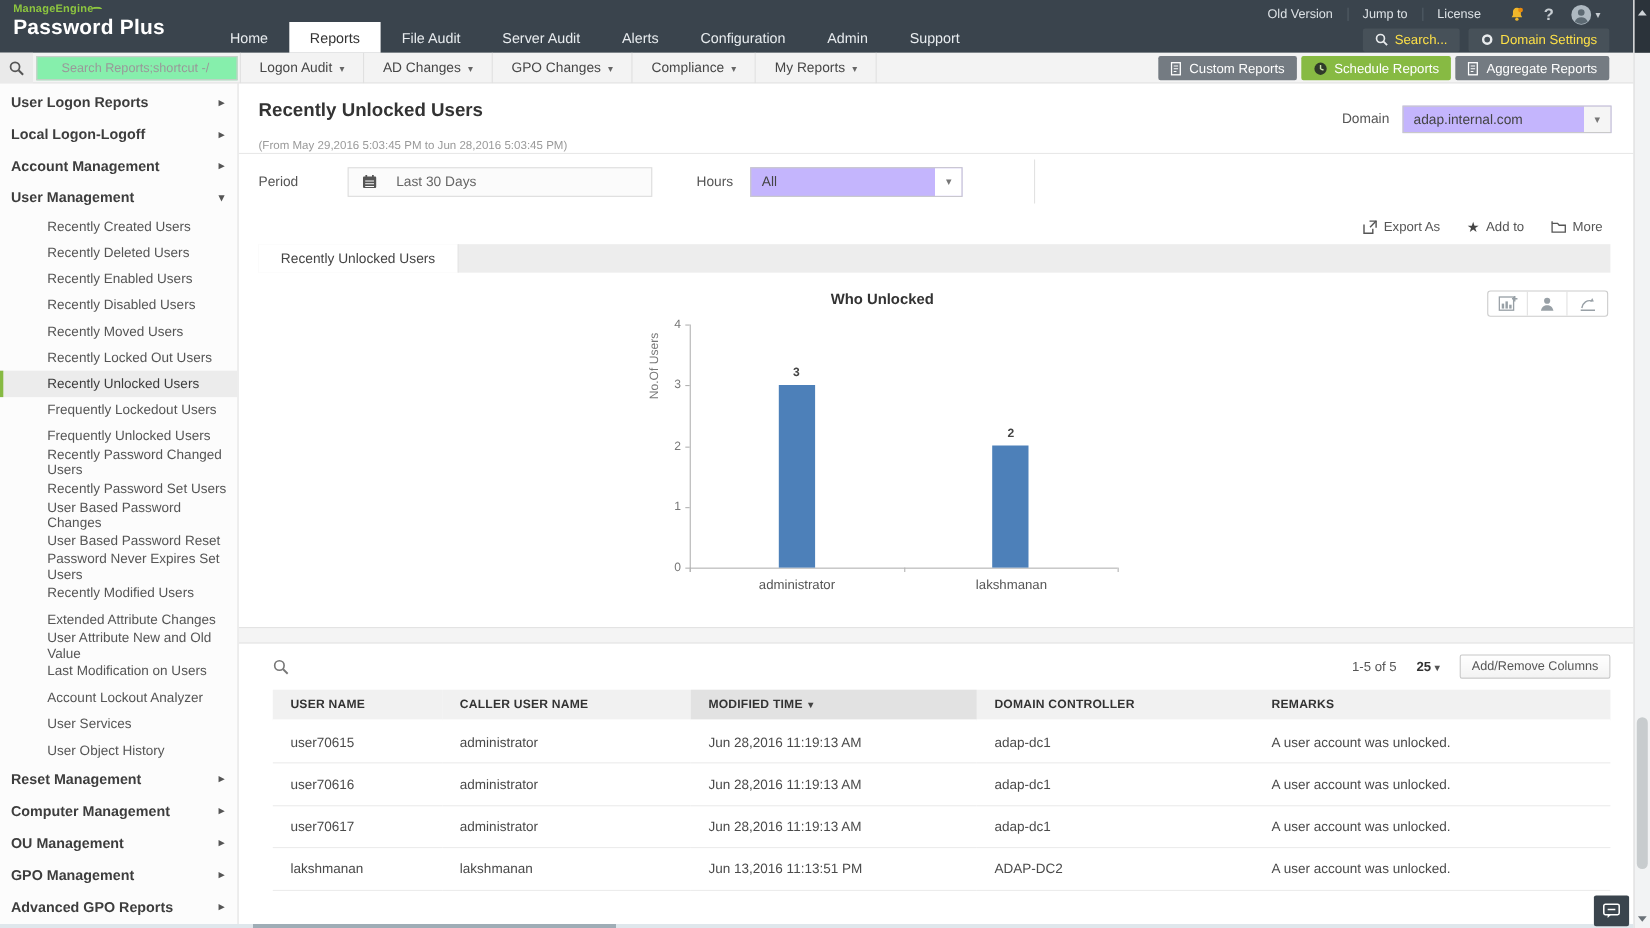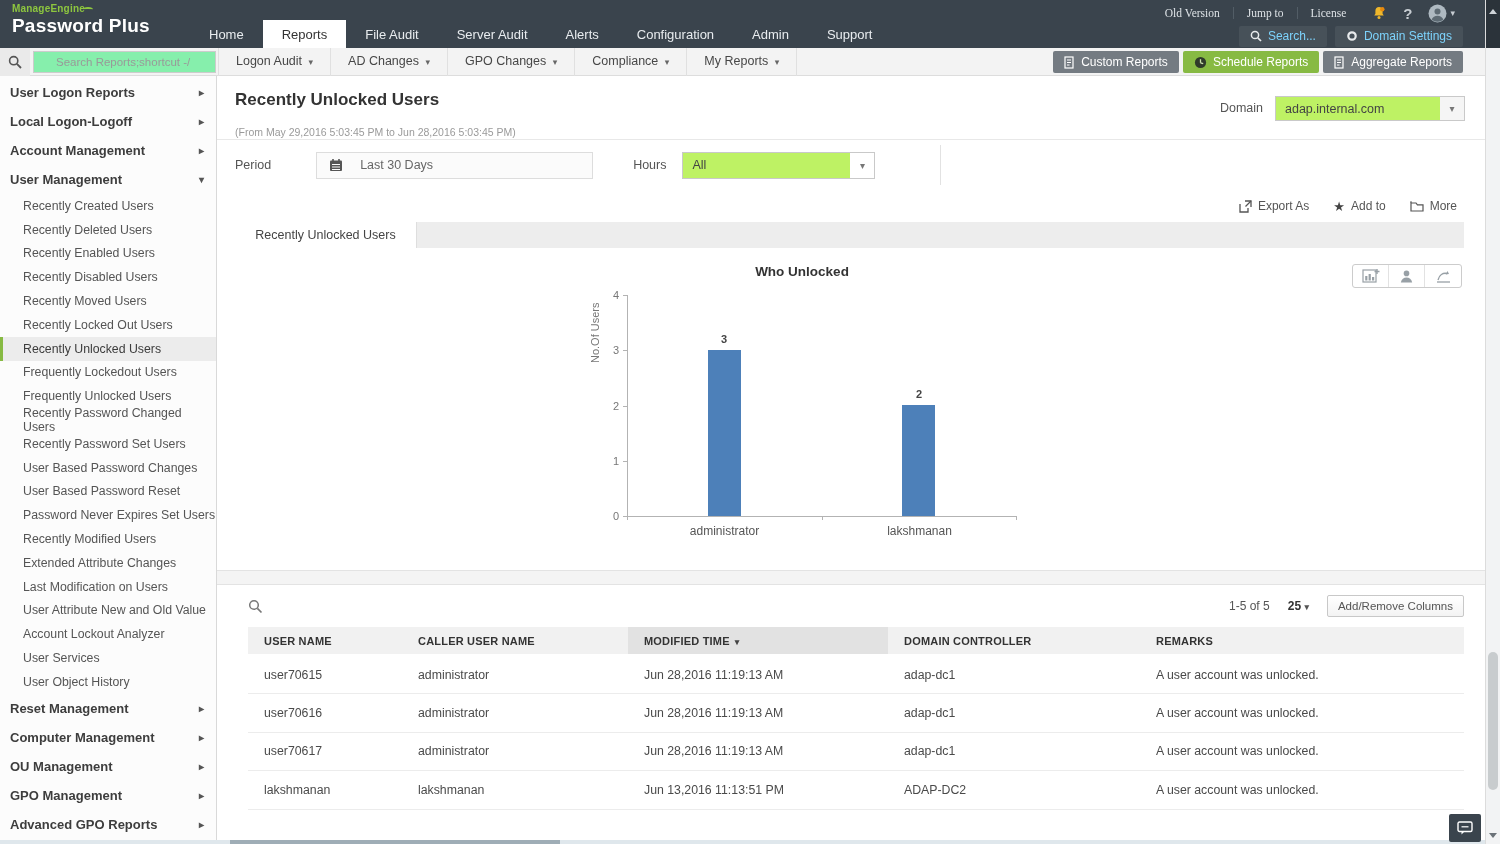--- a/index.html
+++ b/index.html
@@ -9,57 +9,57 @@
   
   .hdr { position:absolute; left:0; top:0; width:1485px; height:48px; background:#3a444d; }
   .brand { position:absolute; left:12px; top:3px; }
   .brand .me { color:#8dc63f; font-size:10px; font-weight:bold; letter-spacing:.2px; }
   .brand .me .sw { display:inline-block; width:10px; height:5px; border-top:2px solid #8dc63f; border-radius:50% 50% 0 0; margin-left:-2px; }
   .brand .prod { color:#fff; font-size:19px; font-weight:bold; margin-top:1px; letter-spacing:.2px; }
   .mainnav { position:absolute; left:190px; bottom:0; display:flex; align-items:flex-end; height:28px; }
   .mainnav .tab { color:#e8ecef; font-size:13px; padding:5px 19px 7px; cursor:pointer; height:26px; }
   .mainnav .tab.active { background:#fff; color:#333; height:28px; padding-top:7px; }
   .util { position:absolute; right:30px; top:3px; display:flex; align-items:center; height:20px; }
-  .util .lnk { color:#dde2e6; font-size:11.5px; padding:0 13px; border-right:1px solid #525d66; cursor:pointer;font-family:Liberation Serif, serif; }
+  .util .lnk { color:#dde2e6; font-size:11.5px; padding:0 13px; border-right:1px solid #525d66; cursor:pointer; }
   .util .lnk:last-of-type { border-right:none; }
   .util .ico { margin-left:12px; cursor:pointer; display:flex; align-items:center; }
   .util .help { color:#c7cdd2; font-size:15px; font-weight:bold; padding:0 4px; }
   .util .caret { color:#c7cdd2; font-size:9px; margin-left:3px; }
   .hdr-btns { position:absolute; right:22px; top:26px; display:flex; gap:8px; }
-  .hbtn { background:#475159; color:#7dd3fc; font-size:12px; padding:3px 11px 4px; border-radius:2px; display:flex; align-items:center; gap:6px; cursor:pointer; }
+  .hbtn { background:#475159; color:#fde047; font-size:12px; padding:3px 11px 4px; border-radius:2px; display:flex; align-items:center; gap:6px; cursor:pointer; }
 
   
   .tbar { position:absolute; left:0; top:48px; width:1485px; height:28px; background:#f3f3f3; border-bottom:1px solid #ddd; }
   .tbar .mag { position:absolute; left:0; top:0; width:30px; height:28px; background:#eaeaea; display:flex; align-items:center; justify-content:center; }
   .tbar input { position:absolute; left:33px; top:3px; width:183px; height:22px; border:1px solid #ccc; font-size:11.5px; color:#555; padding:0 22px; font-family:"Liberation Sans",sans-serif; background:#86efac; }
   .tbar input::placeholder { color:#999; }
   .menus { position:absolute; left:218px; top:0; display:flex; height:28px; border-left:1px solid #e0e0e0; }
   .menus .mi { font-size:12.5px; color:#474747; padding:6px 17px; border-right:1px solid #e0e0e0; cursor:pointer; }
   .menus .mi .c { font-size:9px; color:#666; margin-left:4px; }
   .tbar-btns { position:absolute; right:22px; top:3px; display:flex; gap:4px; }
   .tbtn { height:22px; display:flex; align-items:center; gap:6px; font-size:12px; color:#fff; padding:0 11px; border-radius:2px; cursor:pointer; }
   .tbtn.gray { background:#747b82; }
   .tbtn.green { background:#87ba43; }
 
   
   .side { position:absolute; left:0; top:76px; width:217px; height:768px; background:#fcfcfc; border-right:1px solid #d9d9d9; overflow:hidden; padding-top:2px; }
   .cat { height:29px; display:flex; align-items:center; justify-content:space-between; padding:0 12px 0 10px; font-size:13px; font-weight:bold; color:#3d3d3d; cursor:pointer; }
   .cat .ar { color:#555; font-size:10px; }
-  .sub { height:23.8px; display:flex; align-items:center; padding-left:20px; font-size:12.3px; color:#555; cursor:pointer; border-left:3px solid transparent; }
+  .sub { height:23.8px; display:flex; align-items:center; padding-left:40px; font-size:12.3px; color:#555; cursor:pointer; border-left:3px solid transparent; }
   .sub.sel { background:#ececec; border-left:3px solid #87ba43; color:#3c3c3c; }
   .side-handle { position:absolute; right:-1px; top:194px; width:10px; height:54px; background:#d6d6d6; border-radius:8px 0 0 8px; color:#8a8a8a; font-size:9px; display:flex; align-items:center; justify-content:center; cursor:pointer; }
 
   
   .main { position:absolute; left:217px; top:76px; width:1268px; height:768px; background:#fff; overflow:hidden; }
   .rept-head { display:flex; justify-content:space-between; padding:14px 20px 0 18px; height:64px; border-bottom:1px solid #e8e8e8; }
   .rtitle { font-size:17px; font-weight:bold; color:#333; }
   .rsub { font-size:10.5px; color:#9a9a9a; margin-top:16px; }
   .domwrap { display:flex; align-items:flex-start; gap:12px; padding-top:6px; }
   .domwrap .lbl { font-size:12.5px; color:#555; padding-top:5px; }
-  .select { position:relative; width:190px; height:25px; border:1px solid #c9c9c9; background:#bef264; font-size:12.5px; color:#444; display:flex; align-items:center; padding:0 30px 0 9px; cursor:pointer; }
+  .select { position:relative; width:190px; height:25px; border:1px solid #c9c9c9; background:#c4b5fd; font-size:12.5px; color:#444; display:flex; align-items:center; padding:0 30px 0 9px; cursor:pointer; }
   .select .sv { white-space:nowrap; overflow:hidden; }
   .select .car { position:absolute; right:0; top:0; width:24px; height:23px; background:#f5f5f5; display:flex; align-items:center; justify-content:center; color:#777; font-size:10px; }
 
   .filters { height:50px; display:flex; align-items:center; padding-left:18px; position:relative; }
   .flbl { font-size:12.5px; color:#555; }
   .period { margin-left:45px; width:277px; height:27px; border:1px solid #ddd; background:#fbfbfb; display:flex; align-items:center; cursor:pointer; }
   .period .cal { padding:0 9px 0 12px; display:flex; }
   .period .pv { font-size:12.5px; color:#666; margin-left:8px; }
   .hours-lbl { margin-left:40px; }
   .hours { margin-left:16px; width:193px; height:27px; }
@@ -250,22 +250,22 @@
     <div class="sub sel">Recently Unlocked Users</div>
     <div class="sub">Frequently Lockedout Users</div>
     <div class="sub">Frequently Unlocked Users</div>
     <div class="sub">Recently Password Changed Users</div>
     <div class="sub">Recently Password Set Users</div>
     <div class="sub">User Based Password Changes</div>
     <div class="sub">User Based Password Reset</div>
     <div class="sub">Password Never Expires Set Users</div>
     <div class="sub">Recently Modified Users</div>
     <div class="sub">Extended Attribute Changes</div>
+    <div class="sub">User Attribute New and Old Value</div>
     <div class="sub">Last Modification on Users</div>
-    <div class="sub">User Attribute New and Old Value</div>
     <div class="sub">Account Lockout Analyzer</div>
     <div class="sub">User Services</div>
     <div class="sub">User Object History</div>
     <div class="cat">
       <span>Reset Management</span>
       <span class="ar">▸</span>
     </div>
     <div class="cat">
       <span>Computer Management</span>
       <span class="ar">▸</span>

